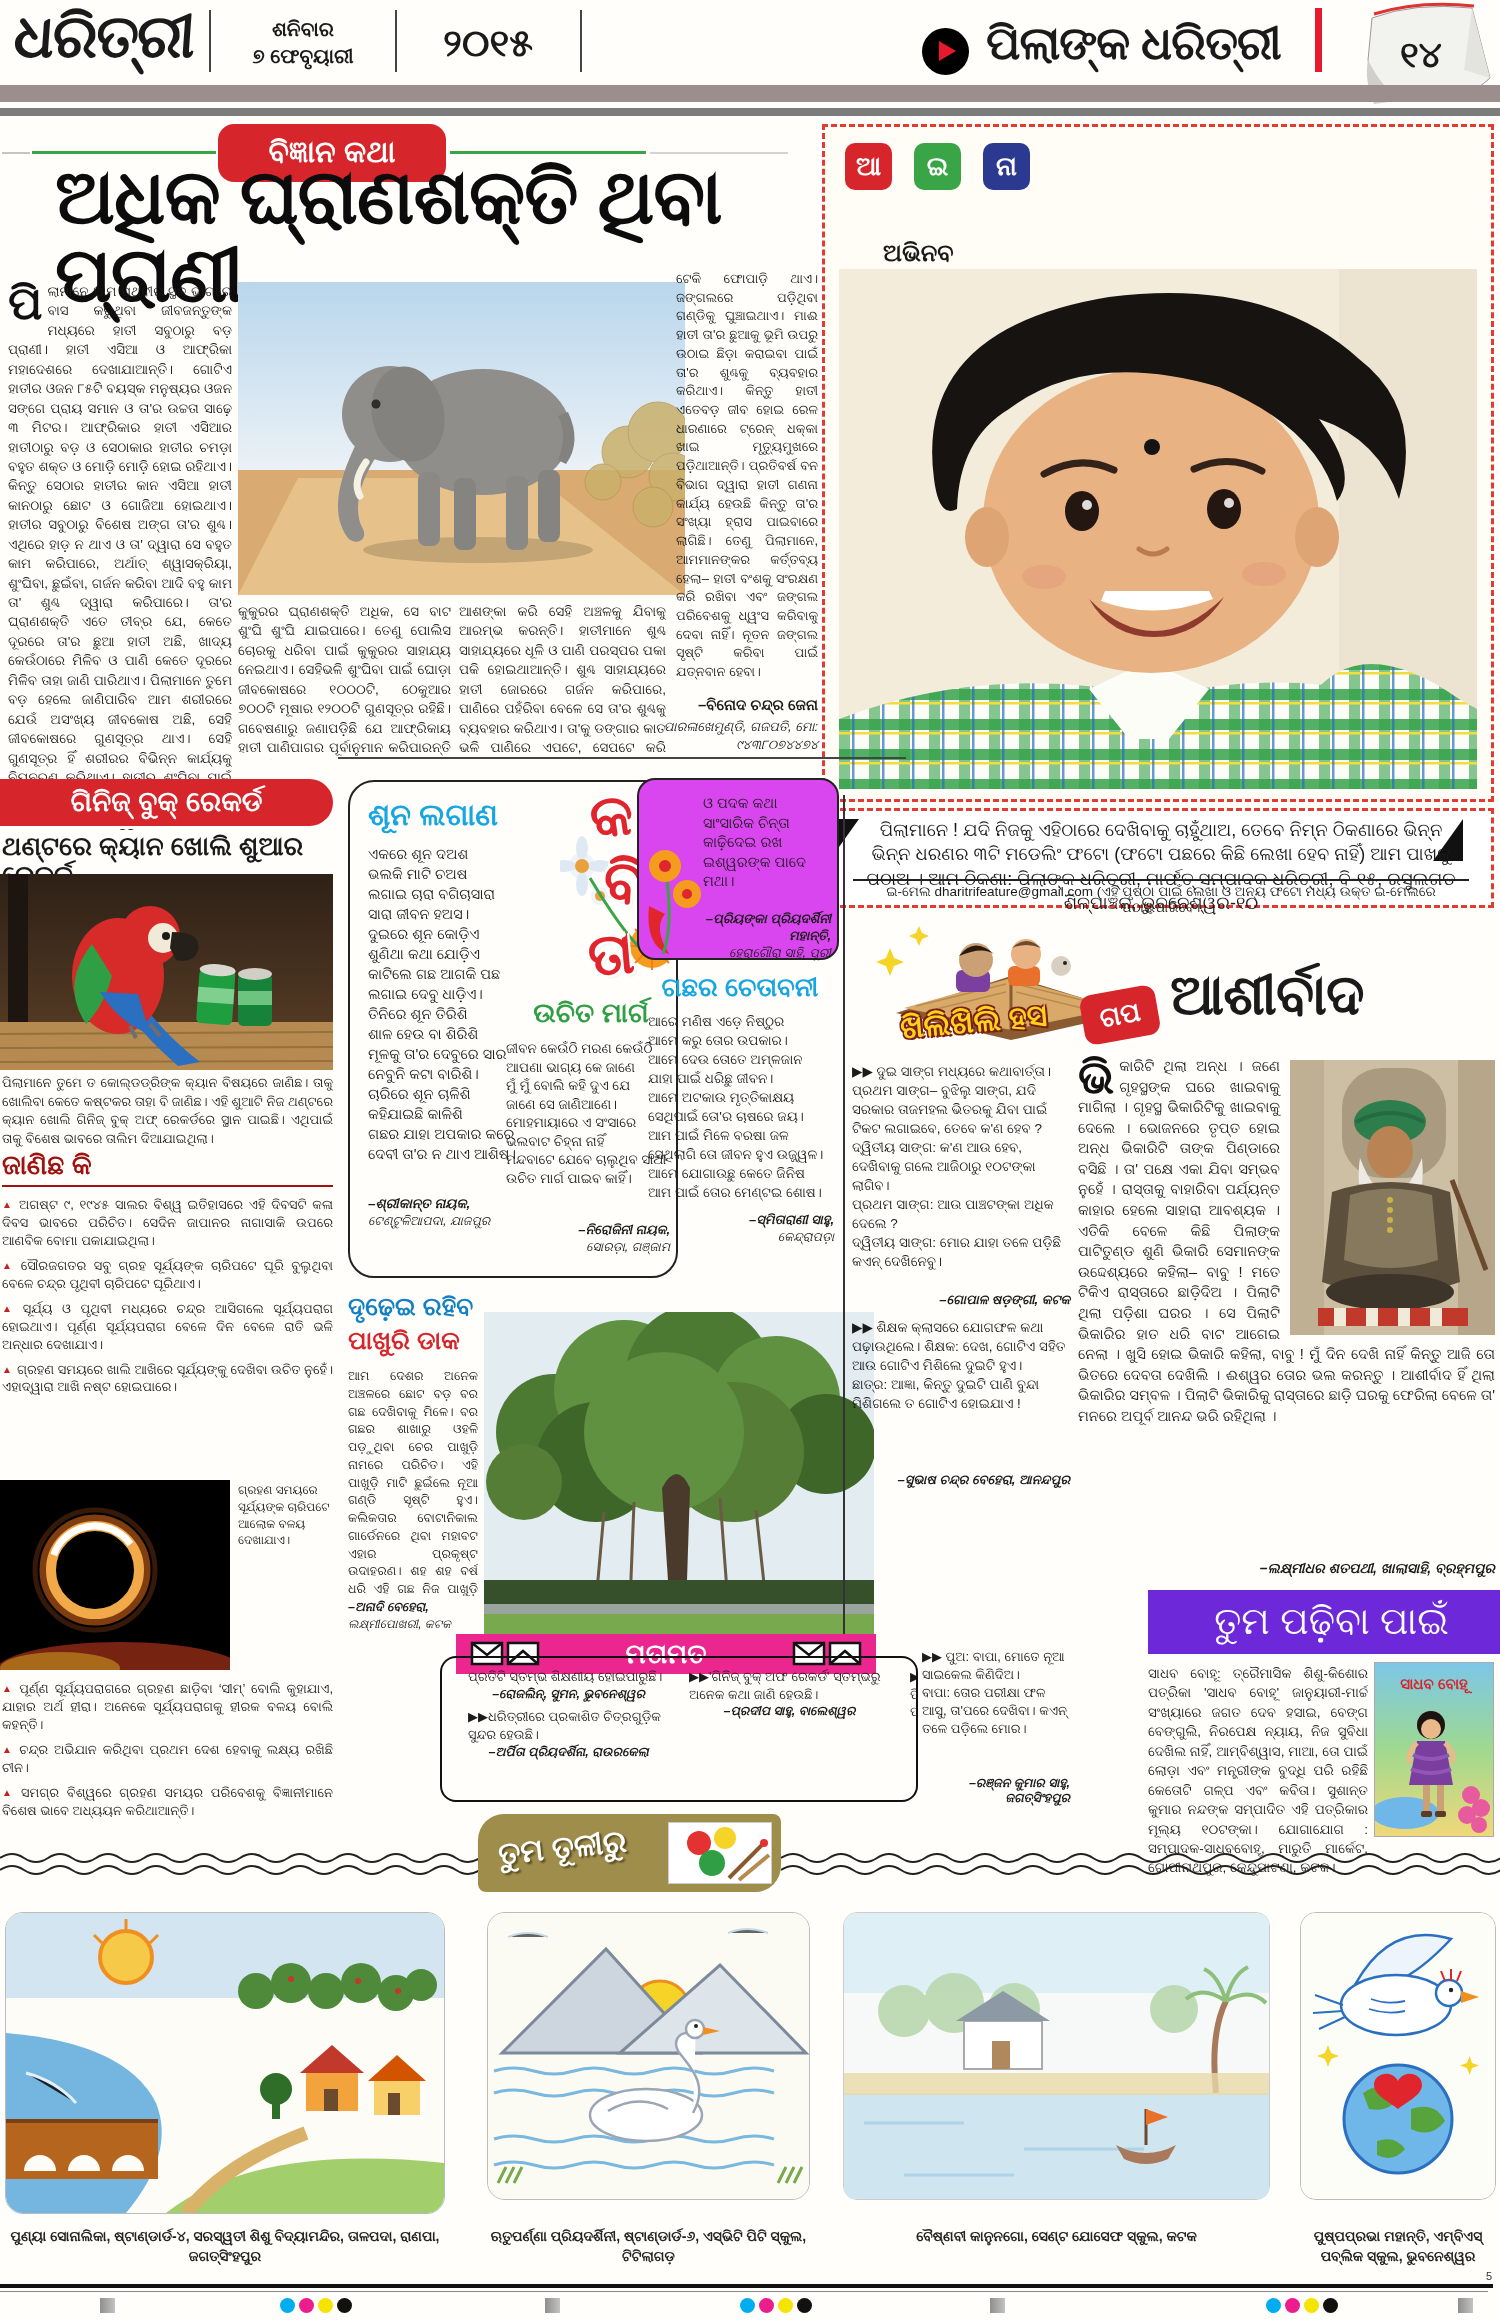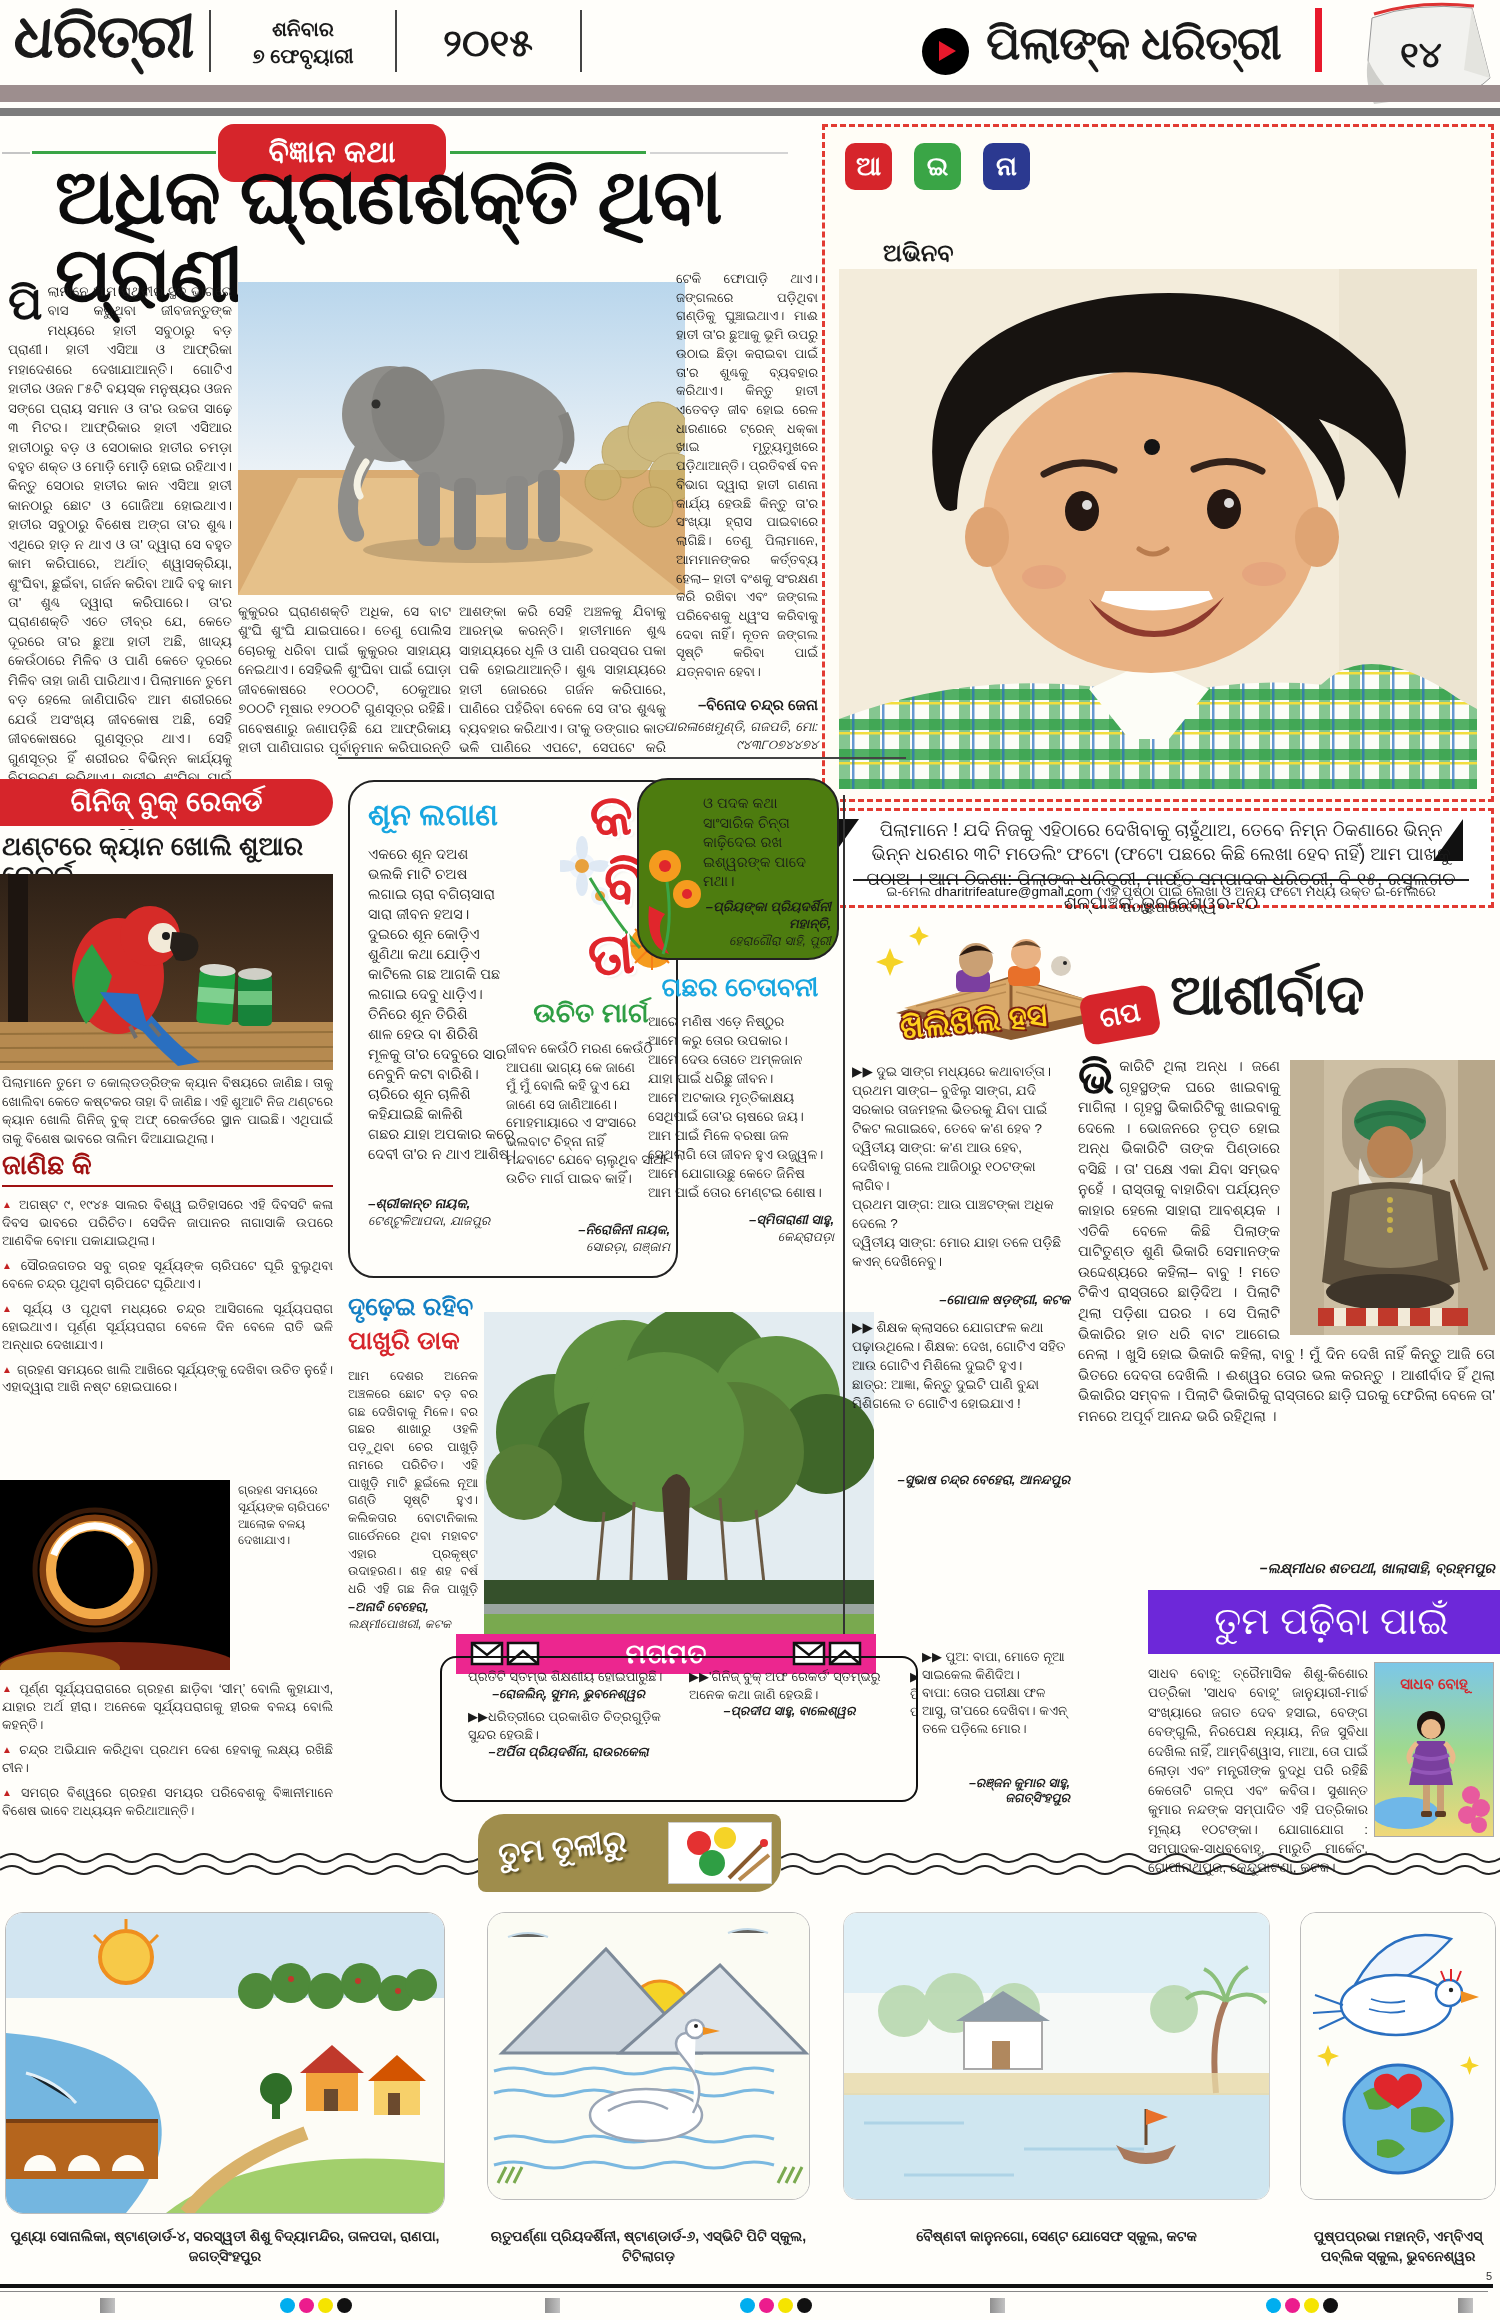--- a/index.html
+++ b/index.html
@@ -320,38 +320,38 @@
           <line x1="236" y1="186" x2="244" y2="292"></line>
           <line x1="120" y1="200" x2="112" y2="290"></line>
           <line x1="272" y1="198" x2="282" y2="290"></line>
         </g>
       <rect y="268" width="390" height="26" fill="#35502b"></rect>
       <rect y="292" width="390" height="12" fill="#9aa5a0"></rect>
       <rect y="302" width="390" height="40" fill="#79a94f"></rect>
     </svg>
   </div>
 
-  <div class="a" style="left:637px;top:778px;width:202px;height:182px;border:2.5px solid #222;border-radius:31px;background:#4d7c0f">
+  <div class="a" style="left:637px;top:778px;width:202px;height:182px;border:2.5px solid #222;border-radius:18px;background:#d946ef">
     <svg class="a" width="62" height="120" viewBox="0 0 62 120" style="left:4px;top:56px">
       <g fill="#f59b1e">
           <circle cx="22" cy="30" r="16"></circle>
           <circle cx="44" cy="58" r="14"></circle>
         </g>
       <g fill="#e0262c">
           <circle cx="22" cy="30" r="6"></circle>
           <circle cx="44" cy="58" r="5"></circle>
           <path d="M6,70 Q2,110 26,118 Q10,92 22,78 Z"></path>
         </g>
       <path d="M24,46 Q30,90 20,118" stroke="#3aa546" stroke-width="3" fill="none"></path>
     </svg>
     <div class="a" style="left:64px;top:14px;width:128px;font-size:14.5px;line-height:1.35">
       <div>ଓ ପଦକ କଥା</div>
       <div class="pre">ସାଂସାରିକ ଚିନ୍ତା କାଢ଼ିଦେଇ ରଖ
 ଇଶ୍ୱରଙ୍କ ପାଦେ ମଥା।</div>
-      <div class="r b it" style="font-size:13px;margin-top:6px">–ପ୍ରିୟଙ୍କା ପ୍ରିୟଦର୍ଶିନୀ ମହାନ୍ତି,</div>
+      <div class="r b it" style="font-size:13px;margin-top:18px">–ପ୍ରିୟଙ୍କା ପ୍ରିୟଦର୍ଶିନୀ ମହାନ୍ତି,</div>
       <div class="r it" style="font-size:12.5px">ହେରାଗୌରା ସାହି, ପୁରୀ</div>
     </div>
   </div>
   <div class="a c bluehead" style="left:640px;top:972px;width:200px;font-size:26px">ଗଛର ଚେତାବନୀ</div>
   <div class="a pre" style="left:648px;top:1012px;width:186px;font-size:13.5px;line-height:19px">ଆରେ ମଣିଷ ଏଡ଼େ ନିଷ୍ଠୁର
 ଆମେ କରୁ ତୋର ଉପକାର।
 ଆମେ ଦେଉ ତୋତେ ଅମ୍ଳଜାନ
 ଯାହା ପାଇଁ ଧରିଛୁ ଜୀବନ।
 ଆମେ ଅଟକାଉ ମୃତ୍ତିକାକ୍ଷୟ
 ସେଥିପାଇଁ ତୋ'ର ଚାଷରେ ଜୟ।

